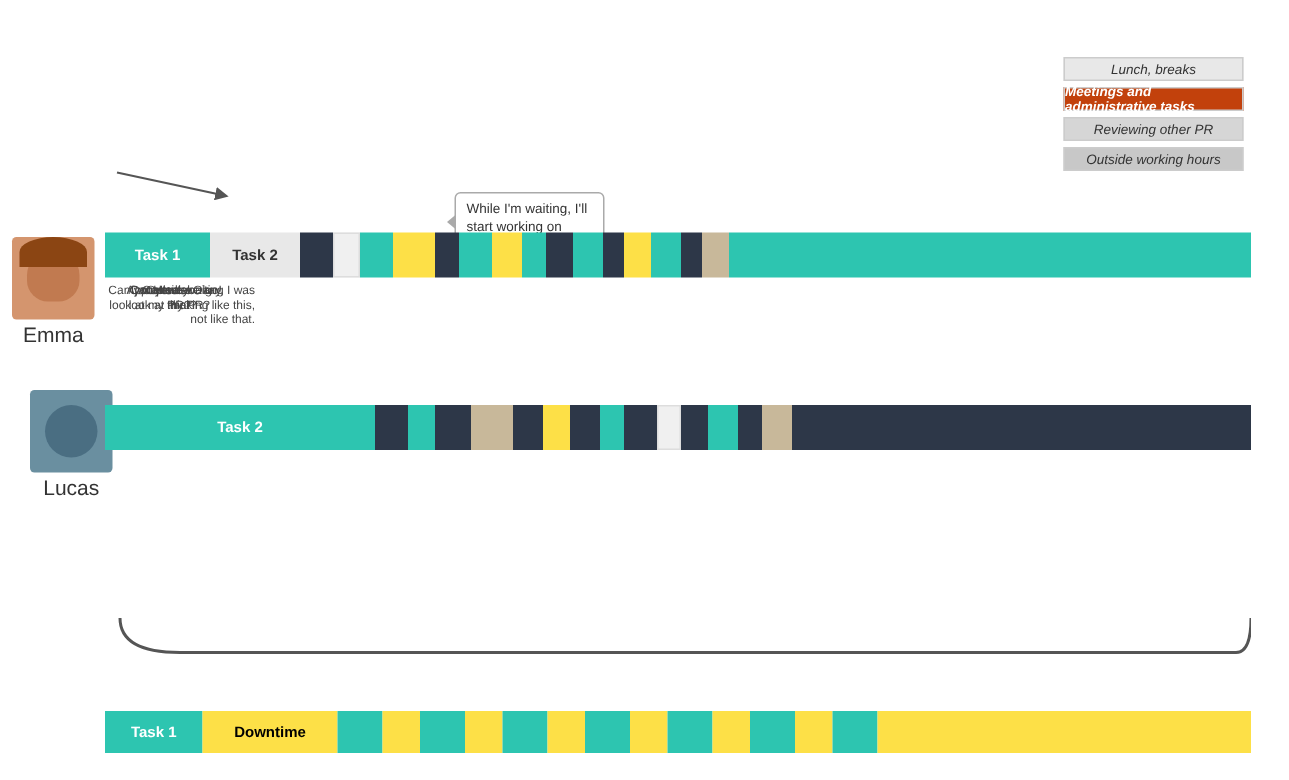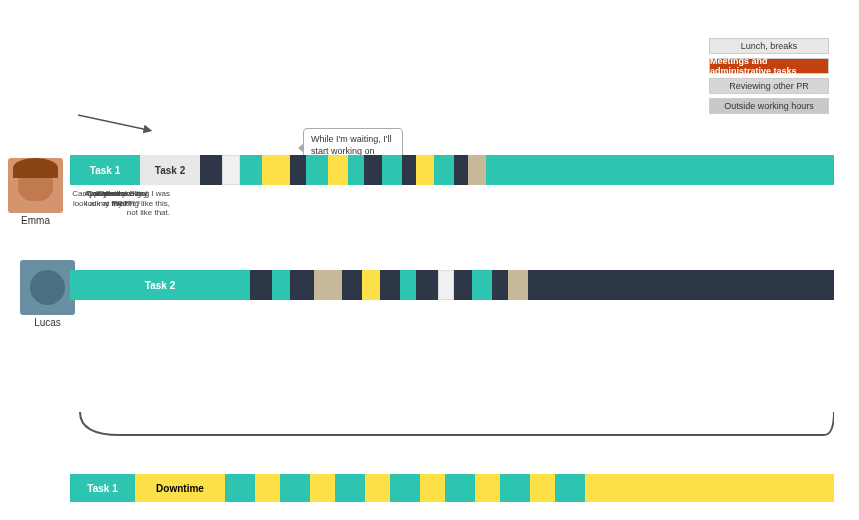--- a/index.html
+++ b/index.html
@@ -28,37 +28,38 @@
       display: flex;
       flex-direction: column;
       gap: 4px;
     }
     .legend-item {
       display: flex;
       align-items: center;
       gap: 6px;
       font-size: 10px;
       color: #333;
+      font-style: italic;
     }
     .legend-box {
       width: 120px;
       height: 16px;
       border: 1px solid #ccc;
       display: flex;
       align-items: center;
       justify-content: center;
       font-size: 9px;
       color: #333;
     }
     .legend-box.lunch { background: #e8e8e8; }
     .legend-box.meetings { background: #c2410c; color: #fff; font-weight: bold; }
     .legend-box.reviewing { background: #d6d6d6; }
     .legend-box.outside { background: #c8c8c8; }
     .avatar-label {
-      font-size: 10px;
+      font-size: 14px;
       color: #333;
       text-align: left;
       margin-top: 2px;
     }
 
     
     .speech-bubble {
       position: absolute;
       top: 60px;
       left: 155px;

